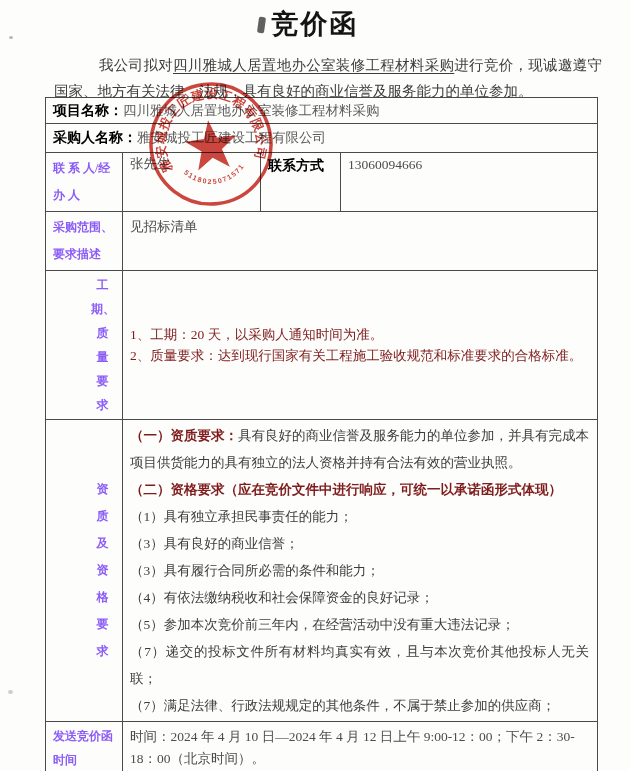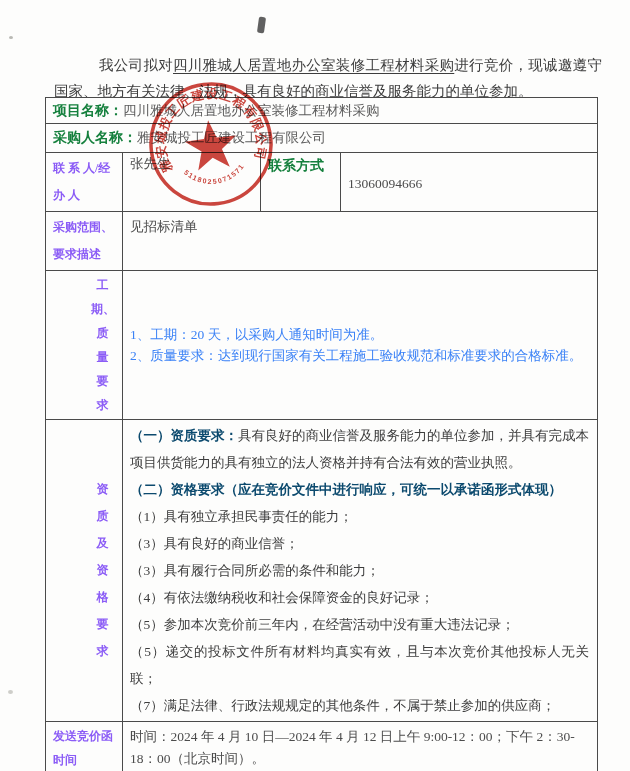--- a/index.html
+++ b/index.html
@@ -34,47 +34,48 @@
 
   table.doc-table {
     position:absolute; left:45px; top:97px; width:552px;
     border-collapse:collapse; table-layout:fixed;
   }
   .doc-table td {
     border:1px solid #4a4a4a; padding:2px 8px 2px 7px;
     font-size:13.5px; color:#4c4c4c; vertical-align:middle;
     overflow:hidden;
   }
-  .lbl { font-weight:bold; color:#15803d; font-size:14px; }
+  .lbl { font-weight:bold; color:#000000; font-size:14px; }
   .lbl-block {
     font-weight:bold; color:#8b5cf6; font-size:12px;
     white-space:pre-line; line-height:27px; display:block;
   }
   .lbl-center { text-align:center;margin-left:38px; }
   .gray { color:#5c5c5c; }
   .qline { line-height:27px; color:#3c3c3c; text-align:justify; }
-  .qbold { font-weight:bold; color:#0c4a6e; }
-  .sched-line { line-height:21px; color:#3b82f6; }
+  .qbold { font-weight:bold; color:#7f1d1d; }
+  .sched-line { line-height:21px; color:#7f1d1d; }
   .timecell { line-height:22px; color:#3a3a3a; }
 
   .stamp {
     position:absolute; left:146px; top:79px; width:130px; height:130px;
     mix-blend-mode:multiply; opacity:.93; transform:rotate(-7deg);
   }
   .seal-font { font-family:"Liberation Sans","DejaVu Sans",sans-serif; }
 </style>
 </head>
 <body>
 
 <div class="page">
 
   <div class="smudge"></div>
   <div class="speck s1"></div>
   <div class="speck s2"></div>
 
+  <h1 class="title">竞价函</h1>
 
   <p class="intro"><span>我公司拟对</span><span class="u">四川雅城人居置地办公室装修工程材料采购</span><span>进行竞价，现诚邀遵守国家、地方有关法律、法规，具有良好的商业信誉及服务能力的单位参加。</span></p>
 
   <table class="doc-table">
     <colgroup>
       <col style="width:77px">
         <col style="width:138px">
         <col style="width:80px">
         <col style="width:257px">
     </colgroup>
@@ -89,21 +90,21 @@
         <span class="lbl">采购人名称：</span><span class="gray">雅安城投工匠建设工程有限公司</span>
       </td>
     </tr>
     <tr style="height:58px">
       <td>
             <span class="lbl-block">联 系 人/经
 办 人</span>
           </td>
       <td class="gray" style="vertical-align:top; ">张先生</td>
       <td style="vertical-align:top; padding-top:4px;"><span class="lbl">联系方式</span></td>
-      <td class="gray" style="vertical-align:top; padding-top:23px;">13060094666</td>
+      <td class="gray" style="vertical-align:top; padding-top:4px;">13060094666</td>
     </tr>
     <tr style="height:54px">
       <td>
             <span class="lbl-block">采购范围、
 要求描述</span>
           </td>
       <td colspan="3" class="gray" style="vertical-align:top; padding-top:6px;">见招标清单</td>
     </tr>
     <tr style="height:46px">
       <td>
@@ -121,21 +122,21 @@
 要求</span>
           </td>
       <td colspan="3">
         <div class="qline"><span class="qbold">（一）资质要求：</span><span>具有良好的商业信誉及服务能力的单位参加，并具有完成本项目供货能力的具有独立的法人资格并持有合法有效的营业执照。</span></div>
         <div class="qline qbold">（二）资格要求（应在竞价文件中进行响应，可统一以承诺函形式体现）</div>
         <div class="qline">（1）具有独立承担民事责任的能力；</div>
         <div class="qline">（3）具有良好的商业信誉；</div>
         <div class="qline">（3）具有履行合同所必需的条件和能力；</div>
         <div class="qline">（4）有依法缴纳税收和社会保障资金的良好记录；</div>
         <div class="qline">（5）参加本次竞价前三年内，在经营活动中没有重大违法记录；</div>
-        <div class="qline">（5）递交的投标文件所有材料均真实有效，且与本次竞价其他投标人无关联；</div>
+        <div class="qline">（7）递交的投标文件所有材料均真实有效，且与本次竞价其他投标人无关联；</div>
         <div class="qline">（7）满足法律、行政法规规定的其他条件，不属于禁止参加的供应商；</div>
       </td>
     </tr>
     <tr style="height:47px">
       <td>
             <span class="lbl-block" style="line-height:24px">发送竞价函
 时间</span>
           </td>
       <td colspan="3" class="timecell">时间：2024 年 4 月 10 日—2024 年 4 月 12 日上午 9:00-12：00；下午 2：30-18：00（北京时间）。</td>
     </tr>

